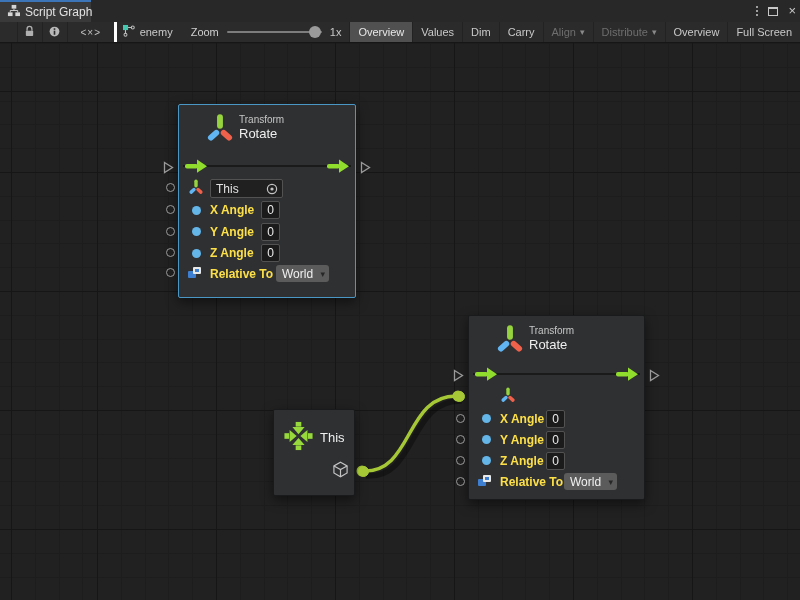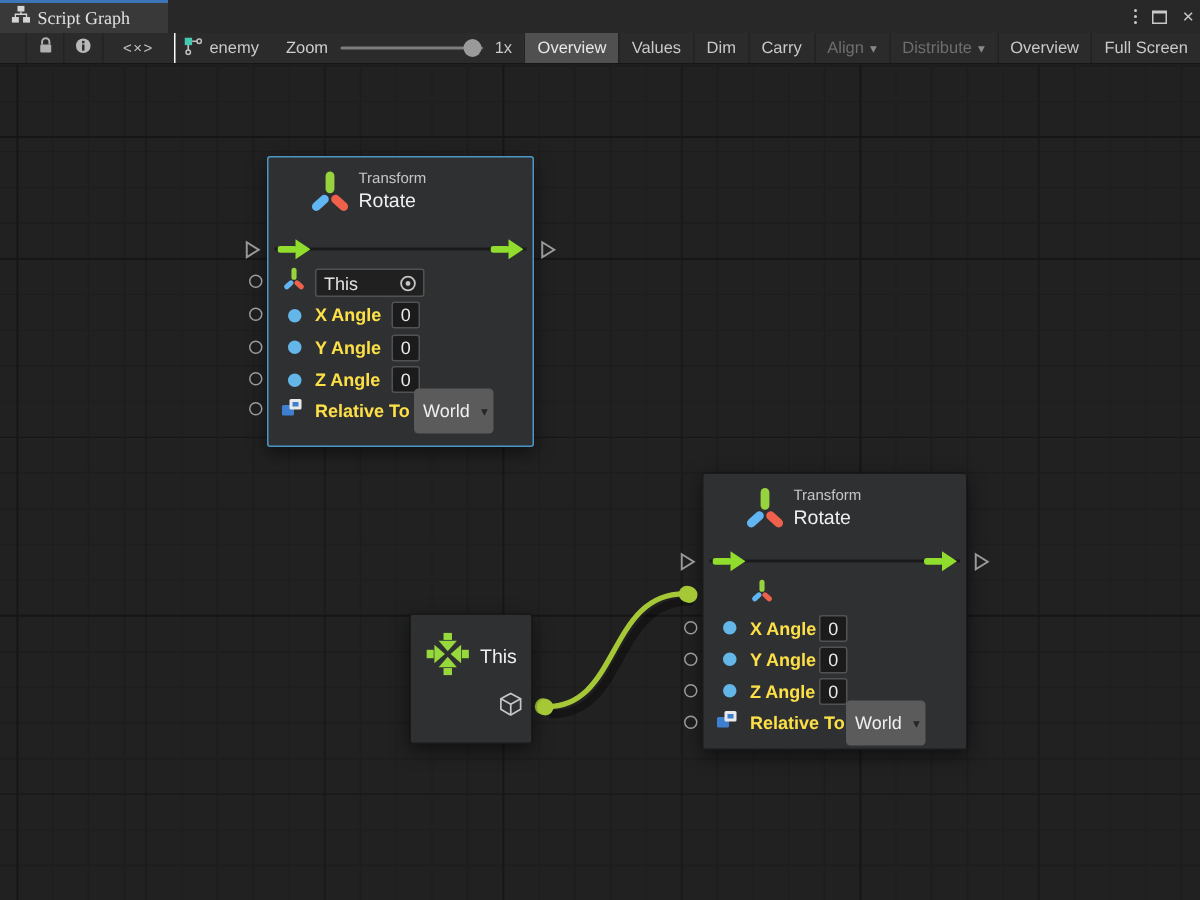--- a/index.html
+++ b/index.html
@@ -2,42 +2,42 @@
 <html><head>
 <meta charset="utf-8">
 <style>
   * { margin:0; padding:0; box-sizing:border-box; }
   html,body { width:800px; height:600px; overflow:hidden; }
   body { font-family:"Liberation Sans", sans-serif; background:#222; color:#d8d8d8; }
   .window { position:relative; width:800px; height:600px; background:#212121; }
 
   
   .titlebar { position:absolute; left:0; top:0; width:800px; height:22px; background:#282828; }
-  .tab { position:absolute; left:0; top:0; height:22px; width:112px; background:#393939;
-         border-top:2px solid #3c76b8; display:flex; align-items:center; padding-left:7px; gap:5px;font-family:Liberation Serif, serif; }
+  .tab { position:absolute; left:0; top:0; height:22px; width:91px; background:#393939;
+         border-top:2px solid #3c76b8; display:flex; align-items:center; padding-left:7px; gap:5px; }
   .tab-label { font-size:12px; color:#e2e2e2; white-space:nowrap; }
   .win-controls { position:absolute; right:4px; top:0; height:22px; display:flex; align-items:center; gap:10px; color:#c8c8c8; }
   .kebab { display:flex; flex-direction:column; gap:2px; }
   .kebab i { width:2px; height:2px; background:#c8c8c8; border-radius:50%; display:block; }
   .maxbox { width:10px; height:9px; border:1px solid #c8c8c8; border-top-width:2px; }
   .closex { font-size:13px; line-height:10px; color:#c8c8c8; }
 
   
   .toolbar { position:absolute; left:0; top:22px; width:800px; height:21px; background:#2b2b2b;
              border-bottom:1px solid #161616; display:flex; align-items:stretch; font-size:11px; color:#c9c9c9; }
   .tb-btn { display:flex; align-items:center; justify-content:center; padding:0 8px; border-left:1px solid #222;
             white-space:nowrap; cursor:default; }
   .tb-btn.active { background:#505050; color:#e8e8e8; }
   .tb-btn.disabled { color:#6e6e6e; }
   .tb-spacer { flex:1; }
   .caret::after { content:"▾"; font-size:9px; margin-left:4px; color:#8a8a8a; }
   .tb-icon-btn { width:30px; display:flex; align-items:center; justify-content:center; border-left:1px solid #222; }
   .tb-lead { width:20px; }
   .code-glyph { color:#c2c2c2; font-size:10px; letter-spacing:1px; }
-  .breadcrumb { display:flex; align-items:center; gap:5px; padding:0 10px 0 6px; border-left:1px solid #ffffff; }
+  .breadcrumb { display:flex; align-items:center; gap:5px; padding:0 10px 0 6px; border-left:3px solid #ffffff; }
   .zoom-wrap { display:flex; align-items:center; gap:8px; padding:0 8px; }
   .zoom-track { position:relative; width:95px; height:2px; background:#7d7d7d; border-radius:1px; }
   .zoom-handle { position:absolute; right:1px; top:-5px; width:12px; height:12px; border-radius:50%; background:#9a9a9a; }
 
   
   .canvas { position:absolute; left:0; top:43px; width:800px; height:557px;
     background:
       repeating-linear-gradient(90deg, #161616 0 1px, transparent 1px 119px),
       repeating-linear-gradient(0deg,  #161616 0 1px, transparent 1px 119px),
       repeating-linear-gradient(90deg, #1d1d1d 0 1px, transparent 1px 23.8px),
@@ -61,21 +61,21 @@
   .port-circle.filled { background:#a6c836; border-color:#a6c836; width:11px; height:11px; }
   .row { position:absolute; left:0; right:0; height:21px; display:flex; align-items:center; }
   .row .ricon { position:absolute; left:9px; }
   .row .rdot { position:absolute; left:13px; width:9px; height:9px; border-radius:50%; background:#64b5e8; }
   .row .rlabel { position:absolute; left:31px; font-size:12px; color:#fde047; white-space:nowrap;font-weight:bold; }
   .valbox { position:absolute; width:19px; height:18px; background:#1b1b1b; border:1px solid #525252; border-radius:2px;
             display:flex; align-items:center; justify-content:center; font-size:12px; color:#eaeaea; }
   .field { position:absolute; left:31px; width:73px; height:19px; background:#202020; border:1px solid #525252;
            border-radius:2px; display:flex; align-items:center; font-size:12px; color:#e2e2e2; padding-left:5px; }
   .field .target { position:absolute; right:3px; top:2px; }
-  .dropdown { position:absolute; height:30px; background:#5b5b5b; border-radius:3px; color:#f0f0f0; font-size:12px;
+  .dropdown { position:absolute; height:17px; background:#5b5b5b; border-radius:3px; color:#f0f0f0; font-size:12px;
               display:flex; align-items:center; padding:0 16px 0 6px; }
   .dropdown::after { content:"▾"; position:absolute; right:4px; font-size:9px; color:#262626; }
 
   
   .self-node { position:absolute; left:273px; top:366px; width:82px; height:87px; background:#2f3032;
                border:1px solid rgba(0,0,0,.45); border-radius:2px; box-shadow:0 4px 12px rgba(0,0,0,.5); }
   .self-title { position:absolute; left:46px; top:20px; font-size:13px; color:#efefef; }
 </style>
 </head>
 <body>

